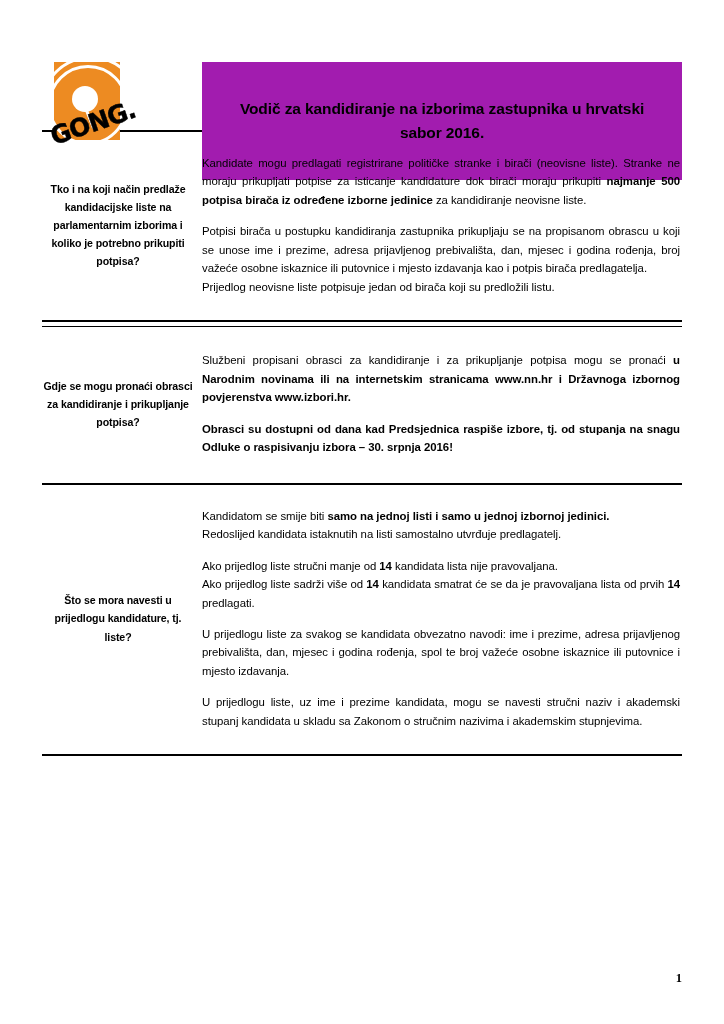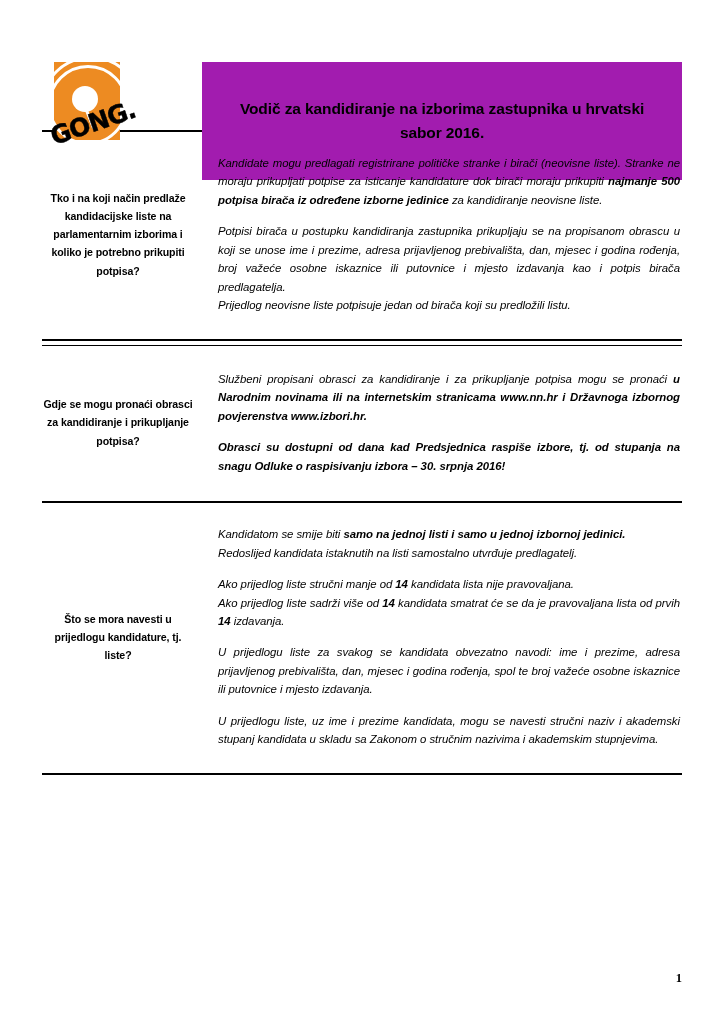--- a/index.html
+++ b/index.html
@@ -139,26 +139,25 @@
     line-height: 1.72;
     font-weight: bold;
     letter-spacing: -0.1px;
   }
   .a-col {
     flex: 1 1 auto;
     box-sizing: border-box;
     padding: 0 2px 0 0;
   }
   .a-col p {
-    margin: 0 0 13px 16px;
+    margin: 0 0 13px 0;
     font-size: 11.4px;
     line-height: 1.62;
     text-align: justify;
     letter-spacing: -0.05px;
-    font-style: italic;
   }
   .a-col p:last-child { margin-bottom: 0; }
   .a-col p.tight { margin-bottom: 0; }
   .a-col b { font-weight: bold; }
 
   .sec1 { padding: 22px 0 24px 0; }
   .sec2 { padding: 24px 0 26px 0; }
   .sec3 { padding: 22px 0 24px 0; }
 
   
@@ -225,21 +224,21 @@
   <hr class="rule-single">
 
   <div class="section sec3">
     <div class="q-col">
       <div class="q-text">Što se mora navesti u prijedlogu kandidature, tj. liste?</div>
     </div>
     <div class="a-col">
       <p class="tight"><span>Kandidatom se smije biti </span><b>samo na jednoj listi i samo u jednoj izbornoj jedinici.</b></p>
       <p><span>Redoslijed kandidata istaknutih na listi samostalno utvrđuje predlagatelj.</span></p>
       <p class="tight"><span>Ako prijedlog liste stručni manje od </span><b>14</b><span> kandidata lista nije pravovaljana.</span></p>
-      <p><span>Ako prijedlog liste sadrži više od </span><b>14</b><span> kandidata smatrat će se da je pravovaljana lista od prvih </span><b>14</b><span> izdavanja.</span></p>
+      <p><span>Ako prijedlog liste sadrži više od </span><b>14</b><span> kandidata smatrat će se da je pravovaljana lista od prvih </span><b>14</b><span> predlagati.</span></p>
       <p><span>U prijedlogu liste za svakog se kandidata obvezatno navodi: ime i prezime, adresa prijavljenog prebivališta, dan, mjesec i godina rođenja, spol te broj važeće osobne iskaznice ili putovnice i mjesto izdavanja.</span></p>
       <p><span>U prijedlogu liste, uz ime i prezime kandidata, mogu se navesti stručni naziv i akademski stupanj kandidata u skladu sa Zakonom o stručnim nazivima i akademskim stupnjevima.</span></p>
     </div>
   </div>
 
   <hr class="rule-single">
 
   <div class="footer">
     <span class="page-number">1</span>
   </div>

